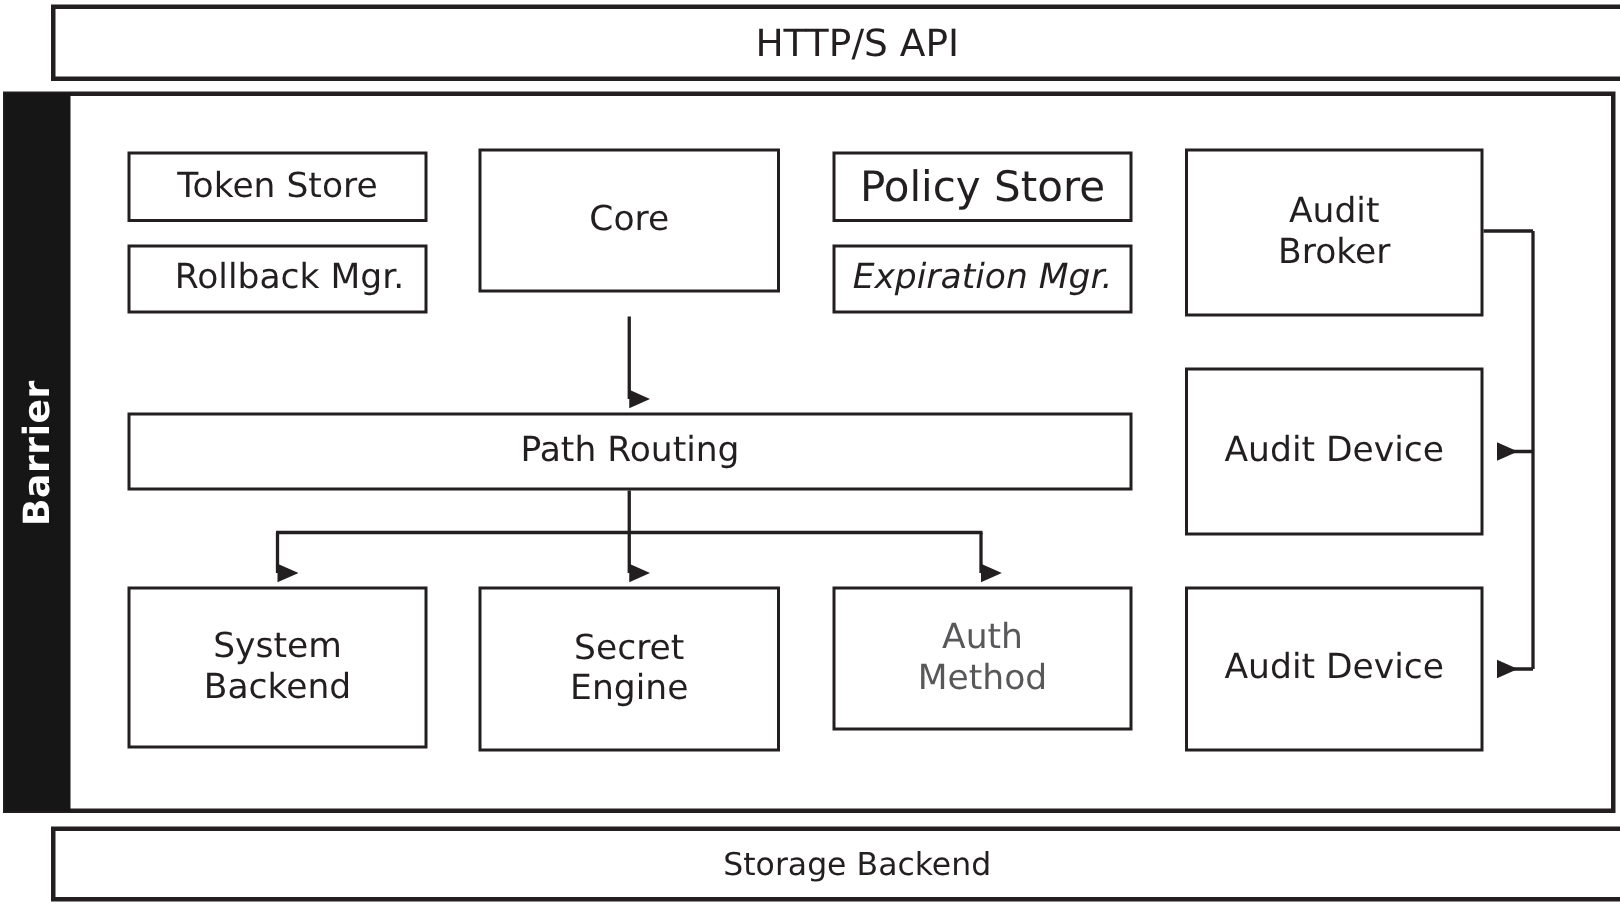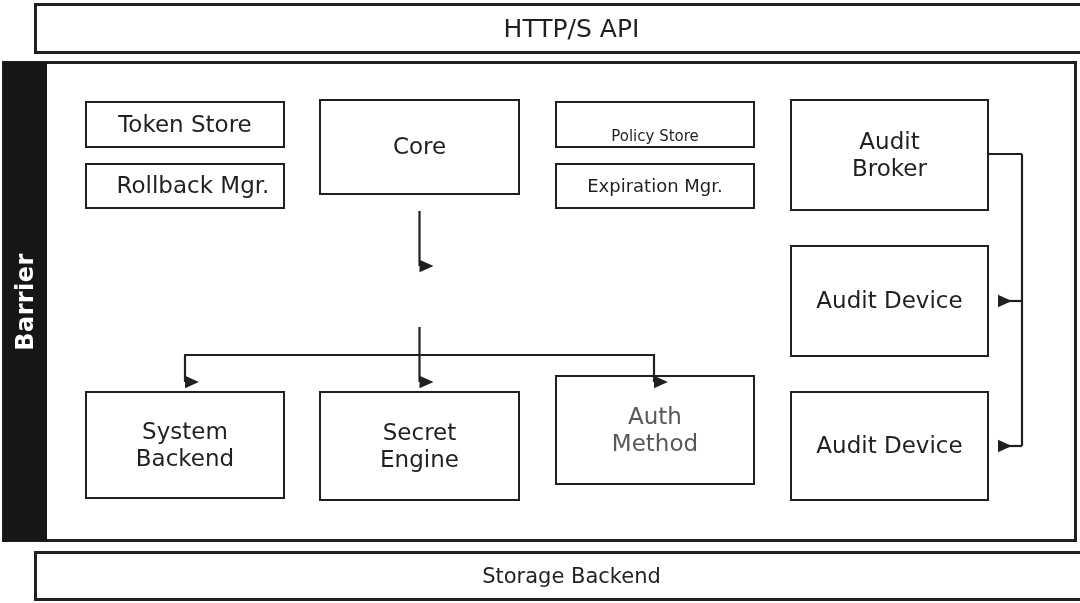--- a/index.html
+++ b/index.html
@@ -79,28 +79,28 @@
     font-weight: bold;
     letter-spacing: 0.4px;
     transform: rotate(-90deg);
     white-space: nowrap;
   }
 
   
   #token-store     { left: 85px;  top: 101px; width: 200px; height: 47px;  font-size: 23px; }
   #rollback-mgr    { left: 85px;  top: 163px; width: 200px; height: 46px;  font-size: 23px; padding-left: 16px; }
   #core            { left: 319px; top: 99px;  width: 201px; height: 96px; font-size: 23px; text-align: right; }
-  #policy-store    { left: 555px; top: 101px; width: 200px; height: 47px;  font-size: 15px; align-items: flex-end; }
-  #expiration-mgr  { left: 555px; top: 163px; width: 200px; height: 46px;  font-size: 18px; }
+  #policy-store    { left: 555px; top: 101px; width: 200px; height: 47px;  font-size: 28px; }
+  #expiration-mgr  { left: 555px; top: 163px; width: 200px; height: 46px;  font-size: 23px; font-style: italic; }
   #audit-broker    { left: 790px; top: 99px;  width: 199px; height: 112px; font-size: 23px; text-align: center; }
   #path-routing    { left: 85px;  top: 275px; width: 670px; height: 52px;  font-size: 23px; }
   #audit-device-1  { left: 790px; top: 245px; width: 199px; height: 112px; font-size: 23px; }
   #system-backend  { left: 85px;  top: 391px; width: 200px; height: 108px; font-size: 23px; }
   #secret-engine   { left: 319px; top: 391px; width: 201px; height: 110px; font-size: 23px; }
-  #auth-method     { left: 555px; top: 375px; width: 200px; height: 110px; font-size: 23px; color: #58585a; }
+  #auth-method     { left: 555px; top: 391px; width: 200px; height: 96px; font-size: 23px; color: #58585a; }
   #audit-device-2  { left: 790px; top: 391px; width: 199px; height: 110px; font-size: 23px; }
 
   .box .label { display: block; white-space: pre-line; }
 
   
   #connectors {
     position: absolute;
     left: 0; top: 0;
     width: 1080px;
     height: 603px;
@@ -174,20 +174,23 @@
 
   <div class="box" id="expiration-mgr">
     <span class="label">Expiration Mgr.</span>
   </div>
 
   <div class="box" id="audit-broker">
     <span class="label">Audit
 Broker</span>
   </div>
 
+  <div class="box" id="path-routing">
+    <span class="label">Path Routing</span>
+  </div>
 
   <div class="box" id="audit-device-1">
     <span class="label">Audit Device</span>
   </div>
 
   <div class="box" id="system-backend">
     <span class="label">System
 Backend</span>
   </div>
 

